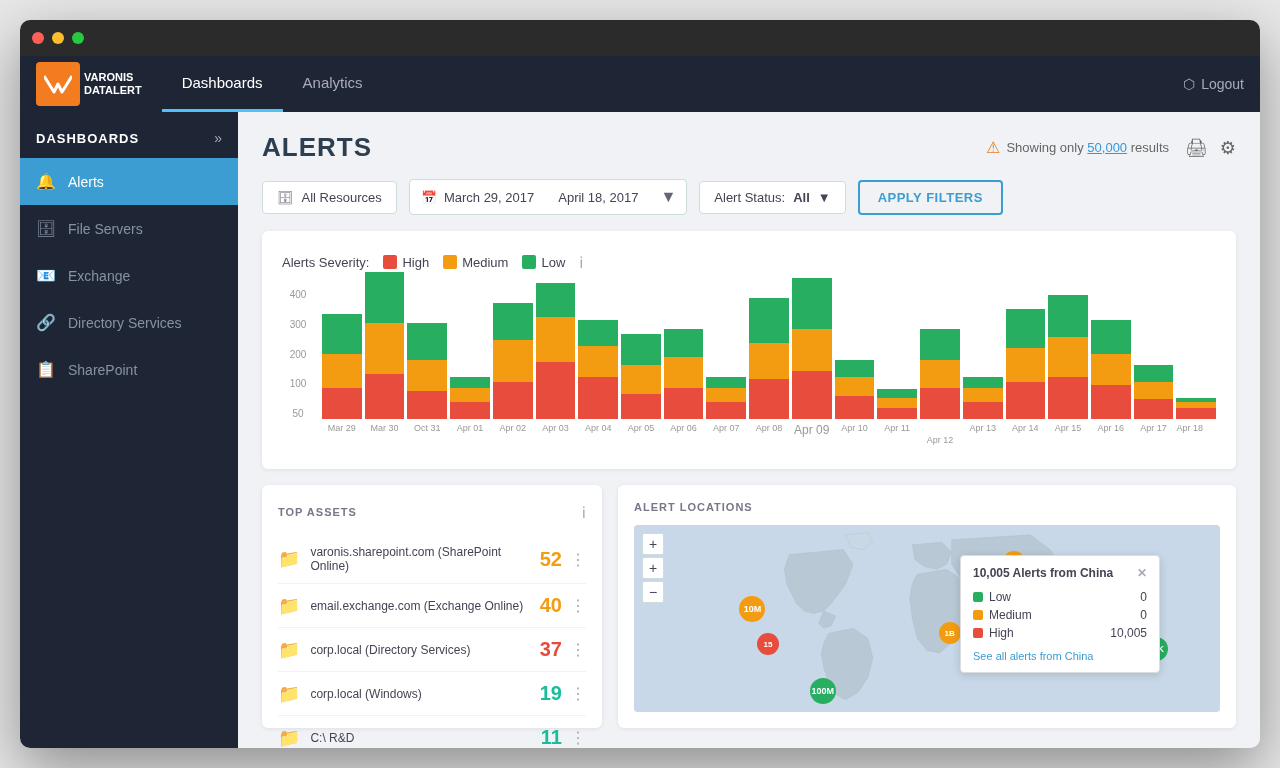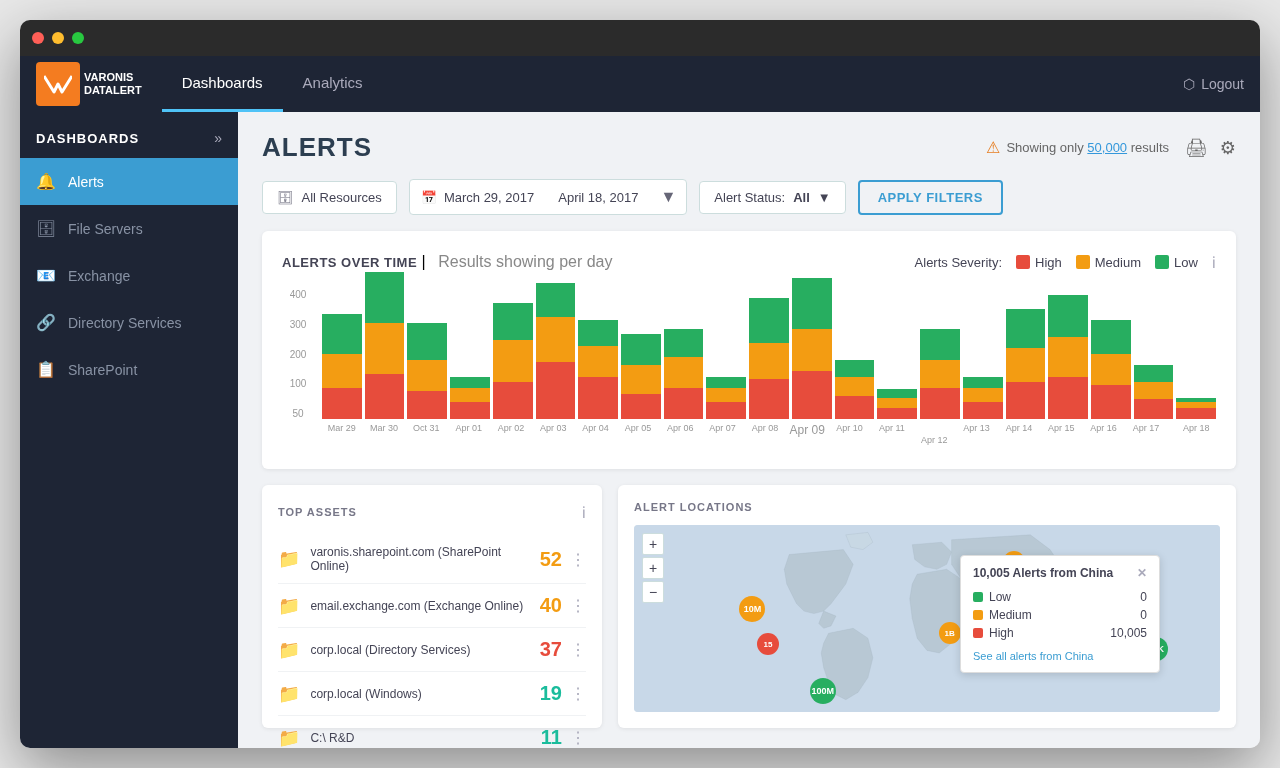--- a/index.html
+++ b/index.html
@@ -221,25 +221,20 @@
           <div class="status-select">
             <span>Alert Status:</span>
             <strong>All</strong>
             <span>▼</span>
           </div>
           <button class="apply-btn">APPLY FILTERS</button>
         </div>
 
         <div class="chart-card">
           <div class="chart-header">
-            <div>
-              <span class="chart-title">ALERTS OVER TIME</span>
-              <span> | </span>
-              <span class="chart-subtitle">Results showing per day</span>
-            </div>
             <div class="severity-legend">
               <span>Alerts Severity:</span>
               <div class="legend-item">
                 <span class="legend-checkbox legend-cb-high"></span>
                 <span>High</span>
               </div>
               <div class="legend-item">
                 <span class="legend-checkbox legend-cb-medium"></span>
                 <span>Medium</span>
               </div>
@@ -422,21 +417,21 @@
                 <div style="flex:1;font-size:9px;color:#999;text-align:center;">Apr 08</div>
                 <div style="flex:1;font-size:12px;color:#999;text-align:center;">Apr 09</div>
                 <div style="flex:1;font-size:9px;color:#999;text-align:center;">Apr 10</div>
                 <div style="flex:1;font-size:9px;color:#999;text-align:center;">Apr 11</div>
                 <div style="flex:1;font-size:9px;color:#999;text-align:center;margin-top:12px;">Apr 12</div>
                 <div style="flex:1;font-size:9px;color:#999;text-align:center;">Apr 13</div>
                 <div style="flex:1;font-size:9px;color:#999;text-align:center;">Apr 14</div>
                 <div style="flex:1;font-size:9px;color:#999;text-align:center;">Apr 15</div>
                 <div style="flex:1;font-size:9px;color:#999;text-align:center;">Apr 16</div>
                 <div style="flex:1;font-size:9px;color:#999;text-align:center;">Apr 17</div>
-                <div style="flex:1;font-size:9px;color:#999;text-align:center;margin-left:8px;">Apr 18</div>
+                <div style="flex:1;font-size:9px;color:#999;text-align:left;">Apr 18</div>
               </div>
             </div>
         </div>
 
         <div class="bottom-section">
 
           <div class="assets-card">
             <div class="card-header">
               <span class="card-title">TOP ASSETS</span>
               <span class="info-icon">ℹ</span>

